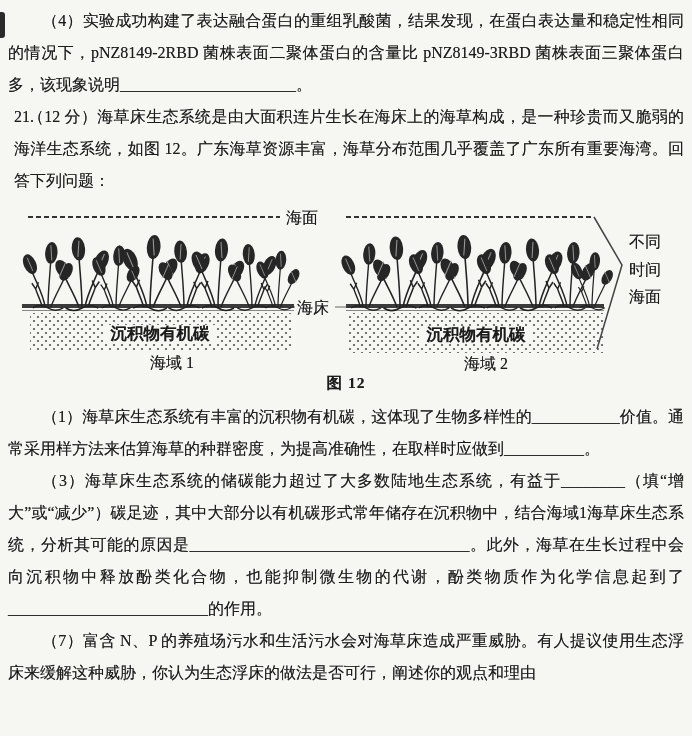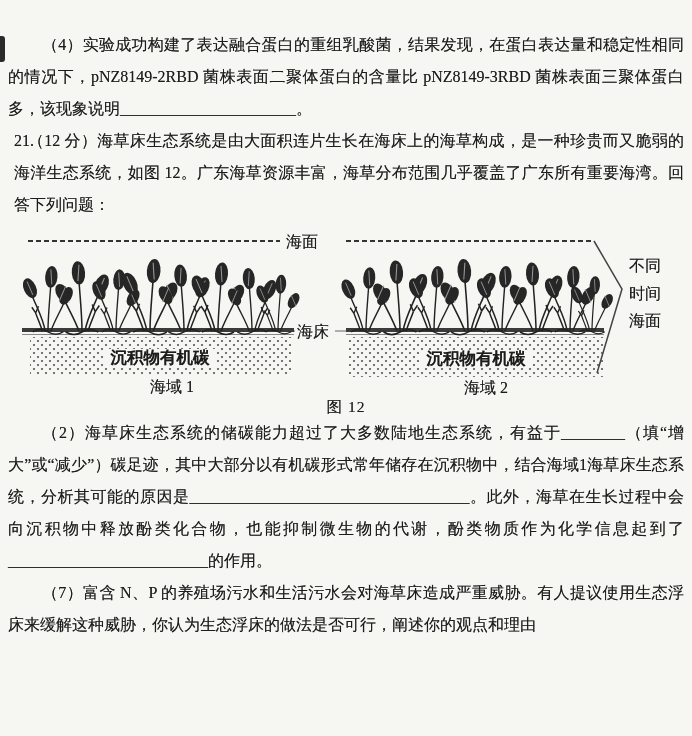--- a/index.html
+++ b/index.html
@@ -6,27 +6,27 @@
   html, body { margin: 0; padding: 0; }
   body {
     width: 692px; height: 736px; overflow: hidden;
     background: #f6f6f3;
     color: #1c1c1c;
     font-family: "Liberation Serif", "DejaVu Serif", serif;
     font-size: 16px;
     line-height: 32px;
     text-shadow: 0 0 0.5px rgba(20,20,20,.55);
   }
-  .page { position: relative; width: 692px; height: 608px; padding-top: 5px; margin-top: 24px; }
+  .page { position: relative; width: 692px; height: 608px; padding-top: 5px; }
   .para { margin: 0 8px; text-align: justify; text-indent: 34px; }
   .item { position: relative; margin: 0 8px 0 0; padding-left: 14px; text-indent: 14px; text-align: justify; }
   .item .num { position: absolute; left: 14px; top: 0; text-indent: 0; }
   .figure { position: relative; margin-top: 2px; }
   .figure svg { display: block; }
-  .caption { text-align: center; font-weight: 400; line-height: 20px; font-size: 15.5px; letter-spacing: 1px; }
+  .caption { text-align: center; font-weight: 700; line-height: 20px; font-size: 15.5px; letter-spacing: 1px; }
   .sub1 { margin-top: 8px; }
   .blankline { text-indent: 0; letter-spacing: 0; }
   .artifact { position: absolute; left: 0; top: 12px; width: 5px; height: 26px; background: #2a2a2a; border-radius: 0 3px 3px 0; }
   svg text { font-family: "Liberation Serif", "DejaVu Serif", serif; fill: #1c1c1c; }
   .fig-label { font-size: 16px; }
   .fig-label-bold { font-size: 16.5px; font-weight: 700; }
 </style>
 </head>
 <body>
 
@@ -113,16 +113,17 @@
       <text x="160" y="140" text-anchor="middle" class="fig-label-bold">沉积物有机碳</text>
       <rect x="420" y="127" width="112" height="17" fill="#f6f6f3"></rect>
       <text x="476" y="141" text-anchor="middle" class="fig-label-bold">沉积物有机碳</text>
 
       <text x="172" y="169" text-anchor="middle" class="fig-label">海域 1</text>
       <text x="486" y="170" text-anchor="middle" class="fig-label">海域 2</text>
     </svg>
     <div class="caption">图 12</div>
   </div>
 
-  <p class="para">（2）海草床生态系统的储碳能力超过了大多数陆地生态系统，有益于________（填“增大”或“减少”）碳足迹，其中大部分以有机碳形式常年储存在沉积物中，结合海域1海草床生态系统，分析其可能的原因是___________________________________。此外，海草在生长过程中会向沉积物中释放酚类化合物，也能抑制微生物的代谢，酚类物质作为化学信息起到了_________________________的作用。</p>
+  <p class="para sub1">（1）海草床生态系统有丰富的沉积物有机碳，这体现了生物多样性的___________价值。通常采用样方法来估算海草的种群密度，为提高准确性，在取样时应做到__________。</p>
+  <p class="para">（3）海草床生态系统的储碳能力超过了大多数陆地生态系统，有益于________（填“增大”或“减少”）碳足迹，其中大部分以有机碳形式常年储存在沉积物中，结合海域1海草床生态系统，分析其可能的原因是___________________________________。此外，海草在生长过程中会向沉积物中释放酚类化合物，也能抑制微生物的代谢，酚类物质作为化学信息起到了_________________________的作用。</p>
   <p class="para">（7）富含 N、P 的养殖场污水和生活污水会对海草床造成严重威胁。有人提议使用生态浮床来缓解这种威胁，你认为生态浮床的做法是否可行，阐述你的观点和理由</p>
 
 </div>
 
 </body></html>

